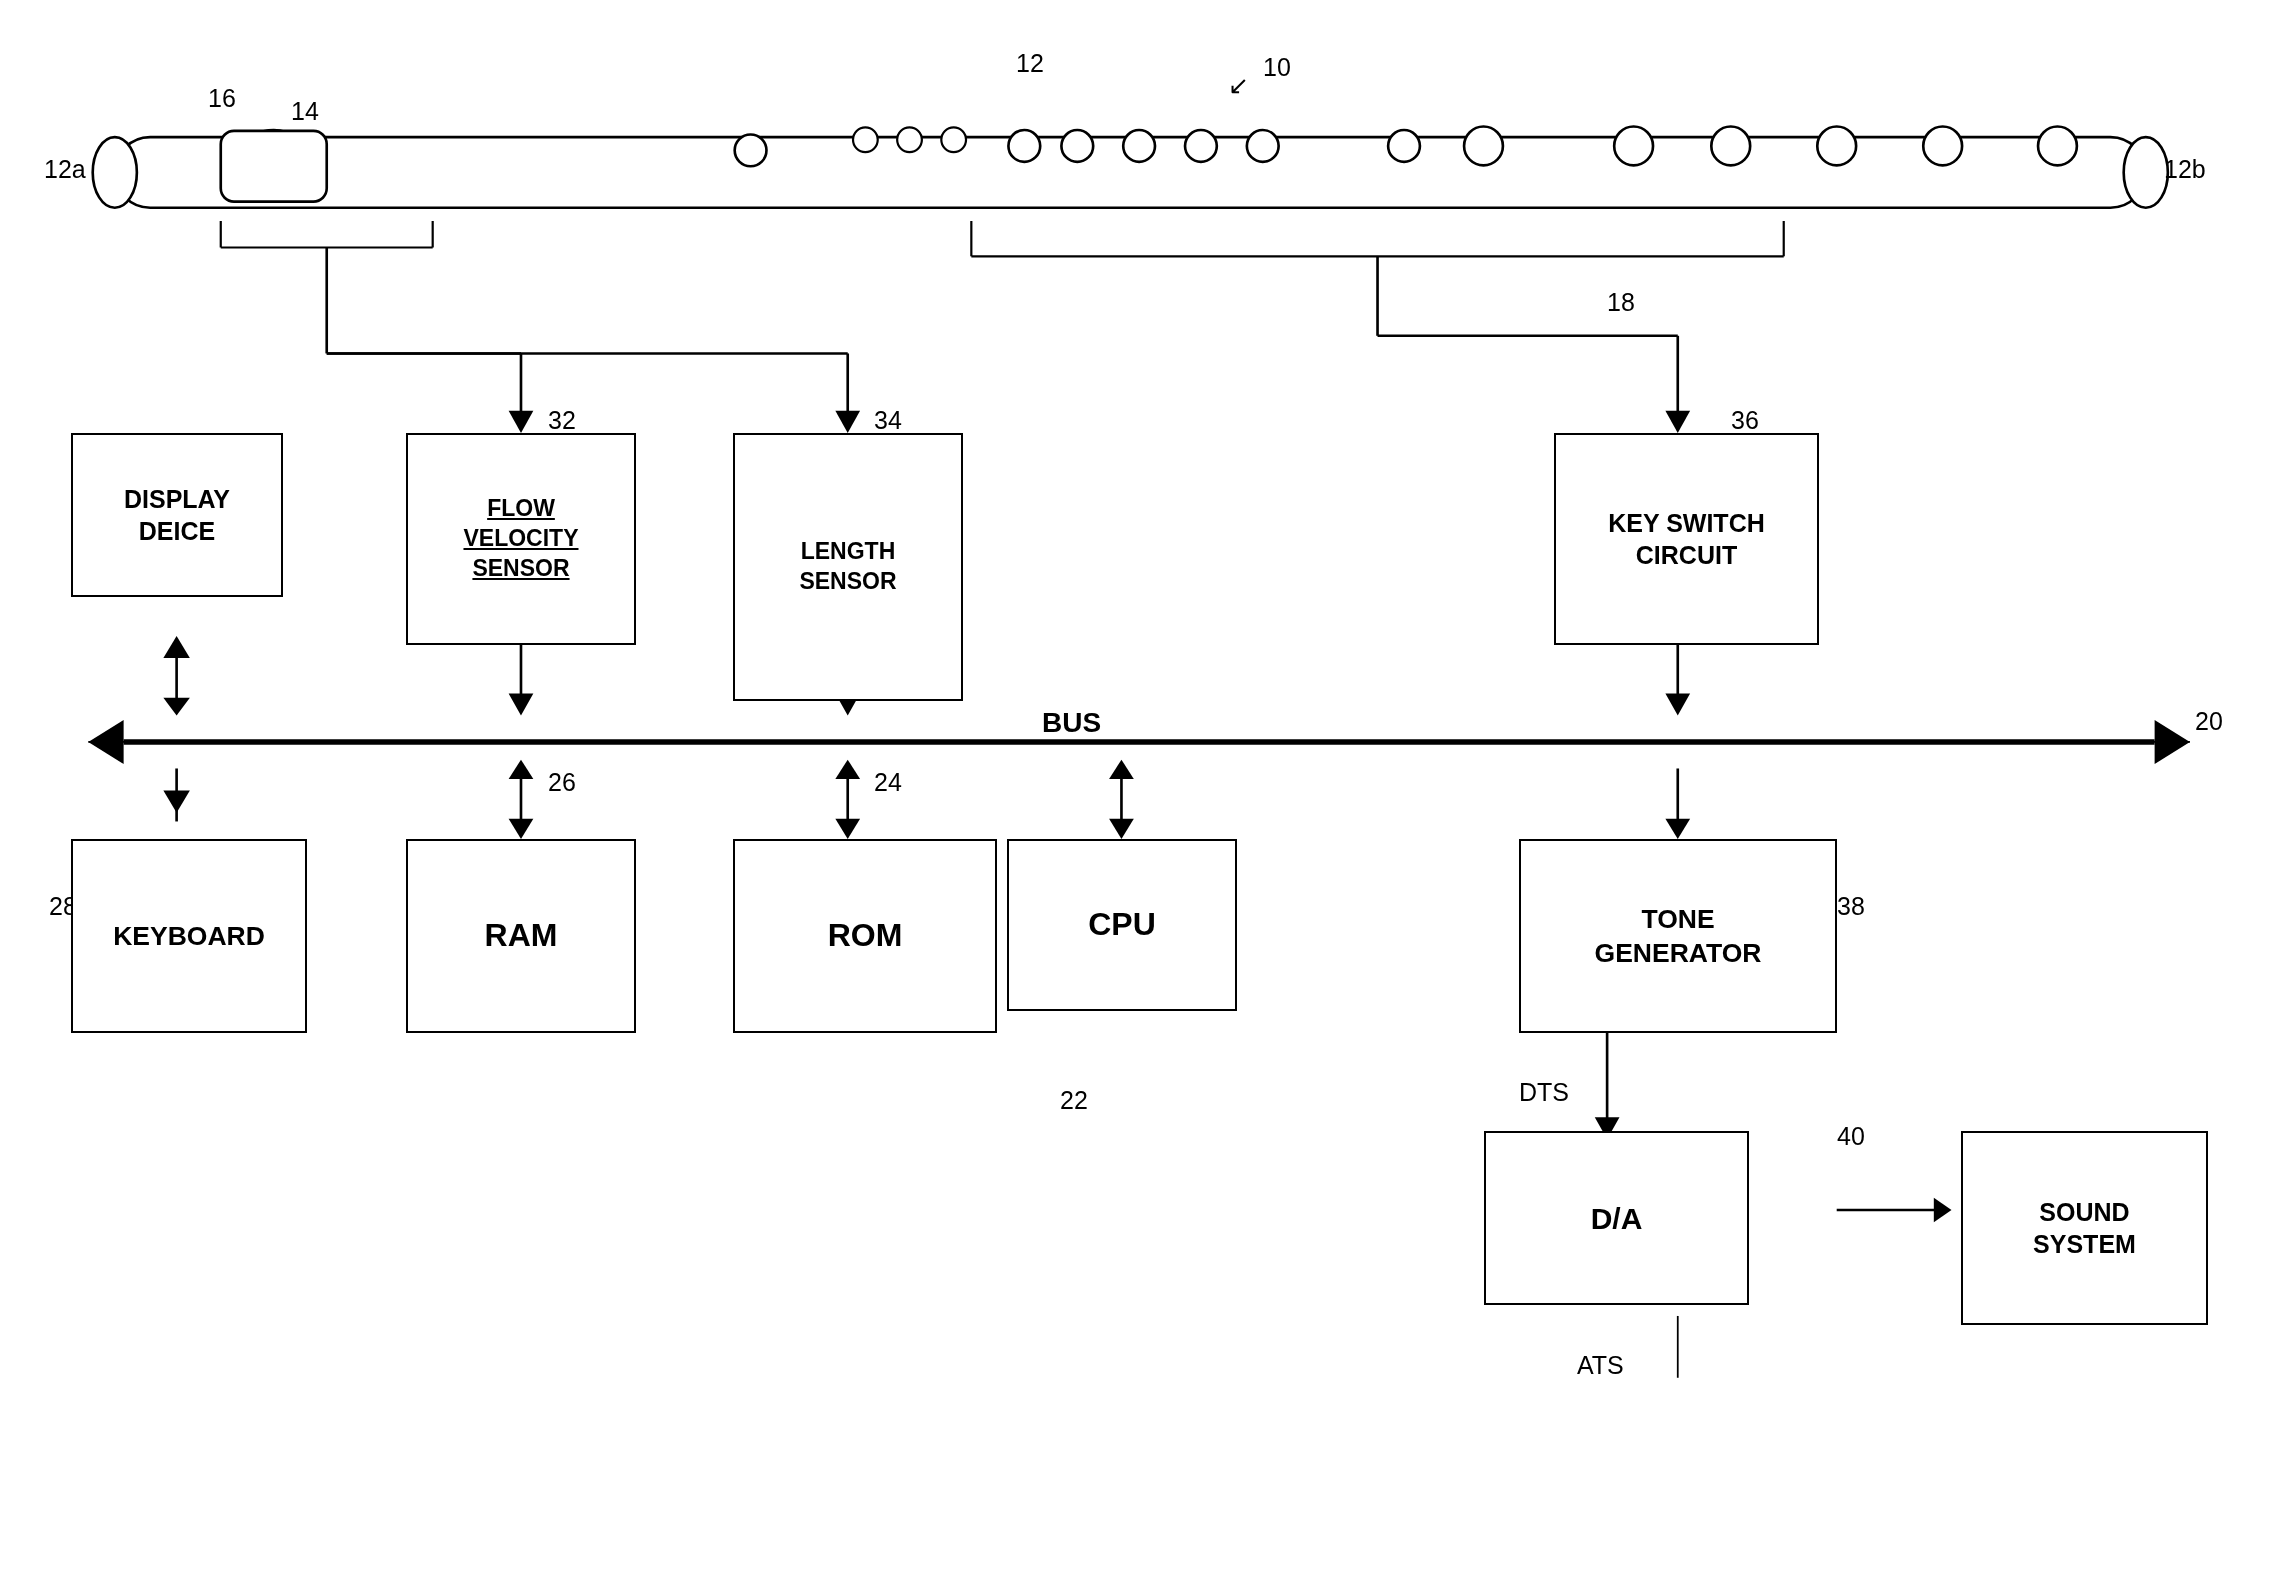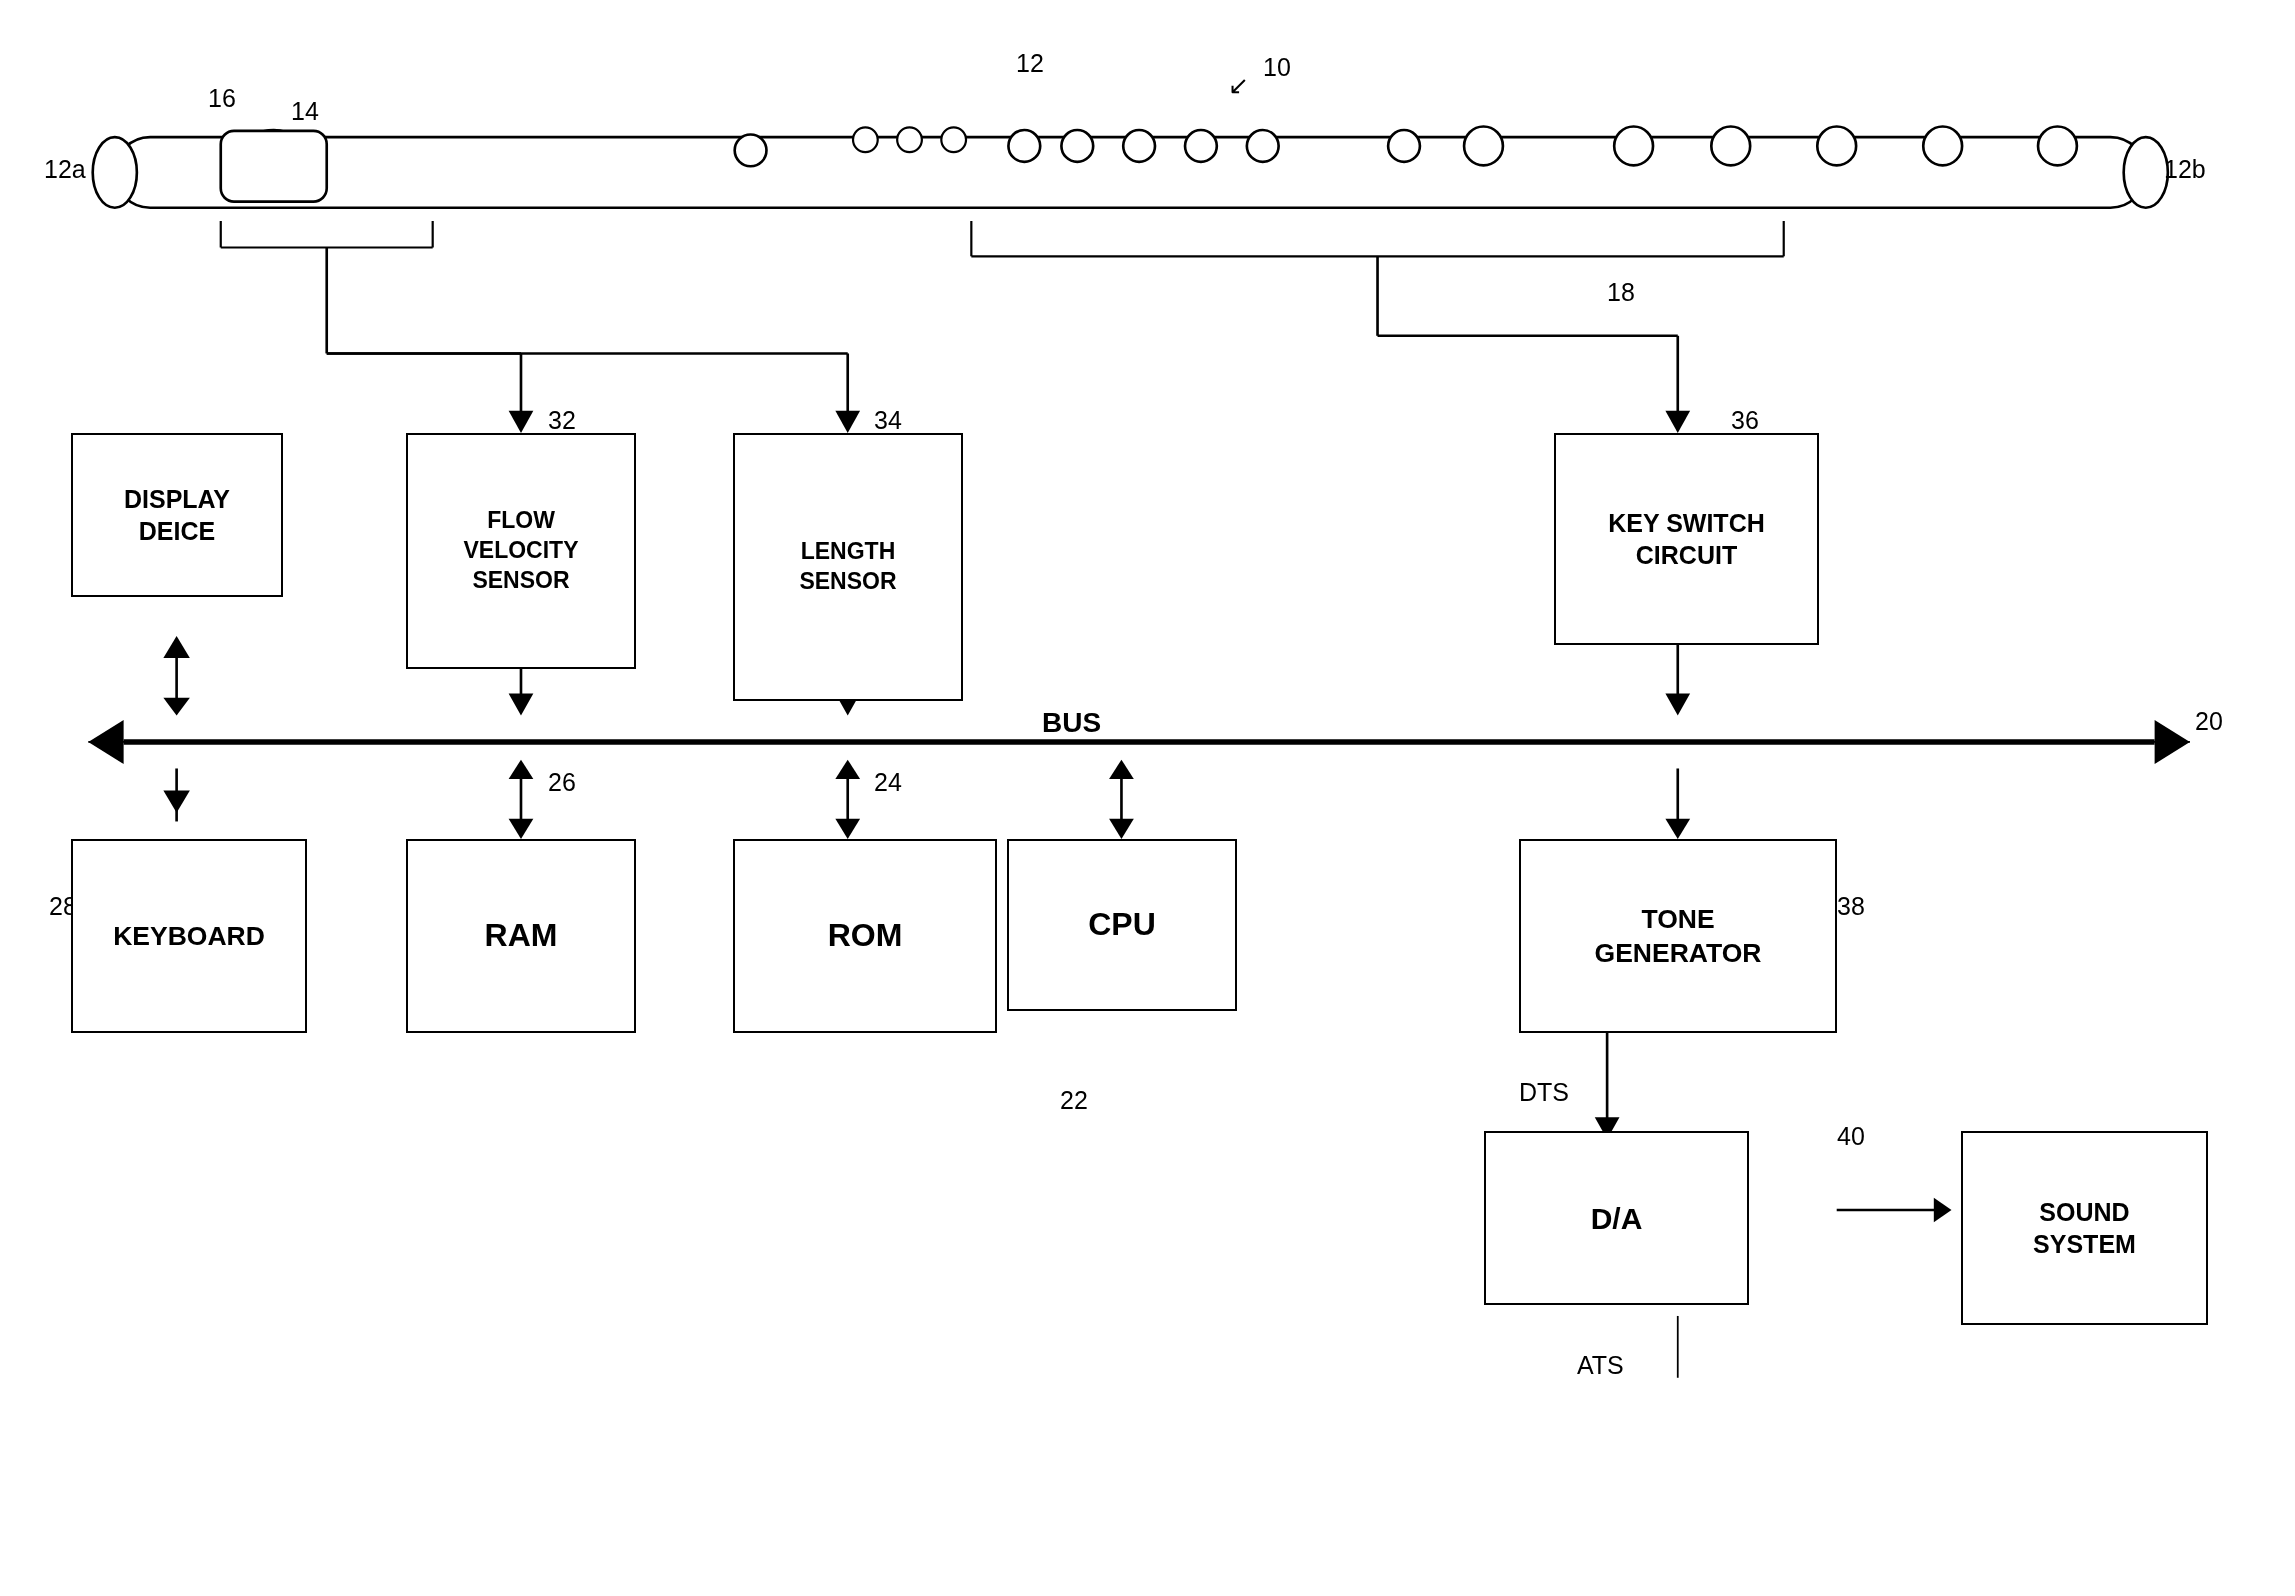--- a/index.html
+++ b/index.html
@@ -160,21 +160,21 @@
   <span class="label" style="left:1016px;top:49px;">12</span>
 
   <span class="label" style="left:44px;top:155px;">12a</span>
 
   <span class="label" style="left:2164px;top:155px;">12b</span>
 
   <span class="label" style="left:291px;top:97px;">14</span>
 
   <span class="label" style="left:208px;top:84px;">16</span>
 
-  <span class="label" style="left:1607px;top:278px;">18</span>
+  <span class="label" style="left:1607px;top:288px;">18</span>
 
   <span class="label" style="left:2195px;top:707px;">20</span>
 
   <span class="label" style="left:1060px;top:1086px;">22</span>
 
   <span class="label" style="left:874px;top:768px;">24</span>
 
   <span class="label" style="left:548px;top:768px;">26</span>
 
   <span class="label" style="left:49px;top:892px;">28</span>
@@ -191,21 +191,21 @@
 
   <span class="label" style="left:1837px;top:1122px;">40</span>
 
   <span class="label" style="left:2146px;top:1139px;">42</span>
 
   <div class="box" style="left:71px; top:433px; width:212px; height:164px; font-size:25px;">
     <span style="white-space:pre;">DISPLAY
 DEICE</span>
   </div>
 
-  <div class="box" style="left:406px; top:433px; width:230px; height:236px; font-size:23px;">
+  <div class="box" style="left:406px; top:433px; width:230px; height:212px; font-size:23px;text-decoration:underline;">
     <span style="white-space:pre;">FLOW
 VELOCITY
 SENSOR</span>
   </div>
 
   <div class="box" style="left:733px; top:433px; width:230px; height:268px; font-size:23px;">
     <span style="white-space:pre;">LENGTH
 SENSOR</span>
   </div>
 

